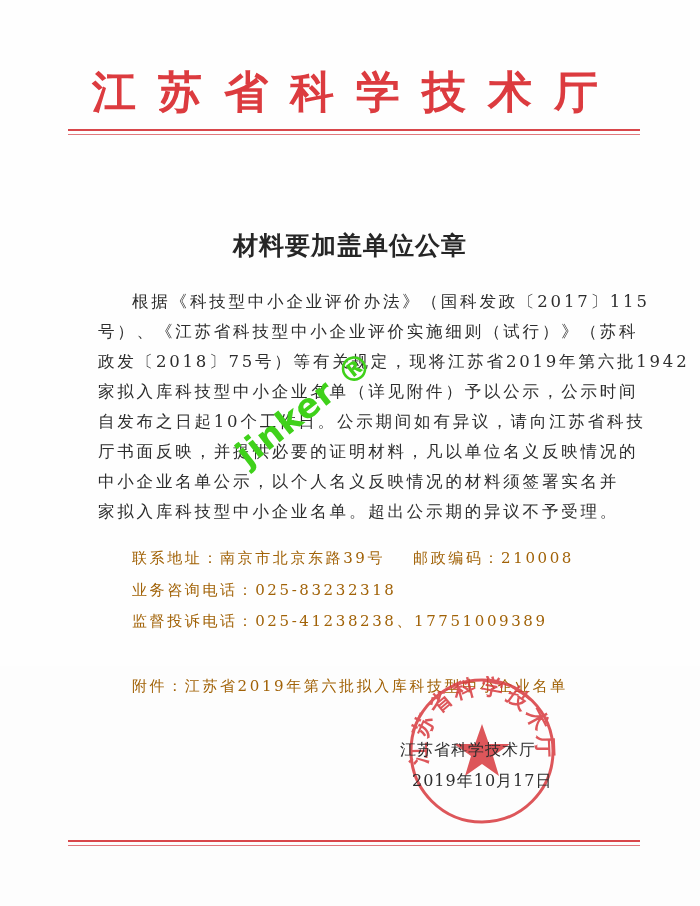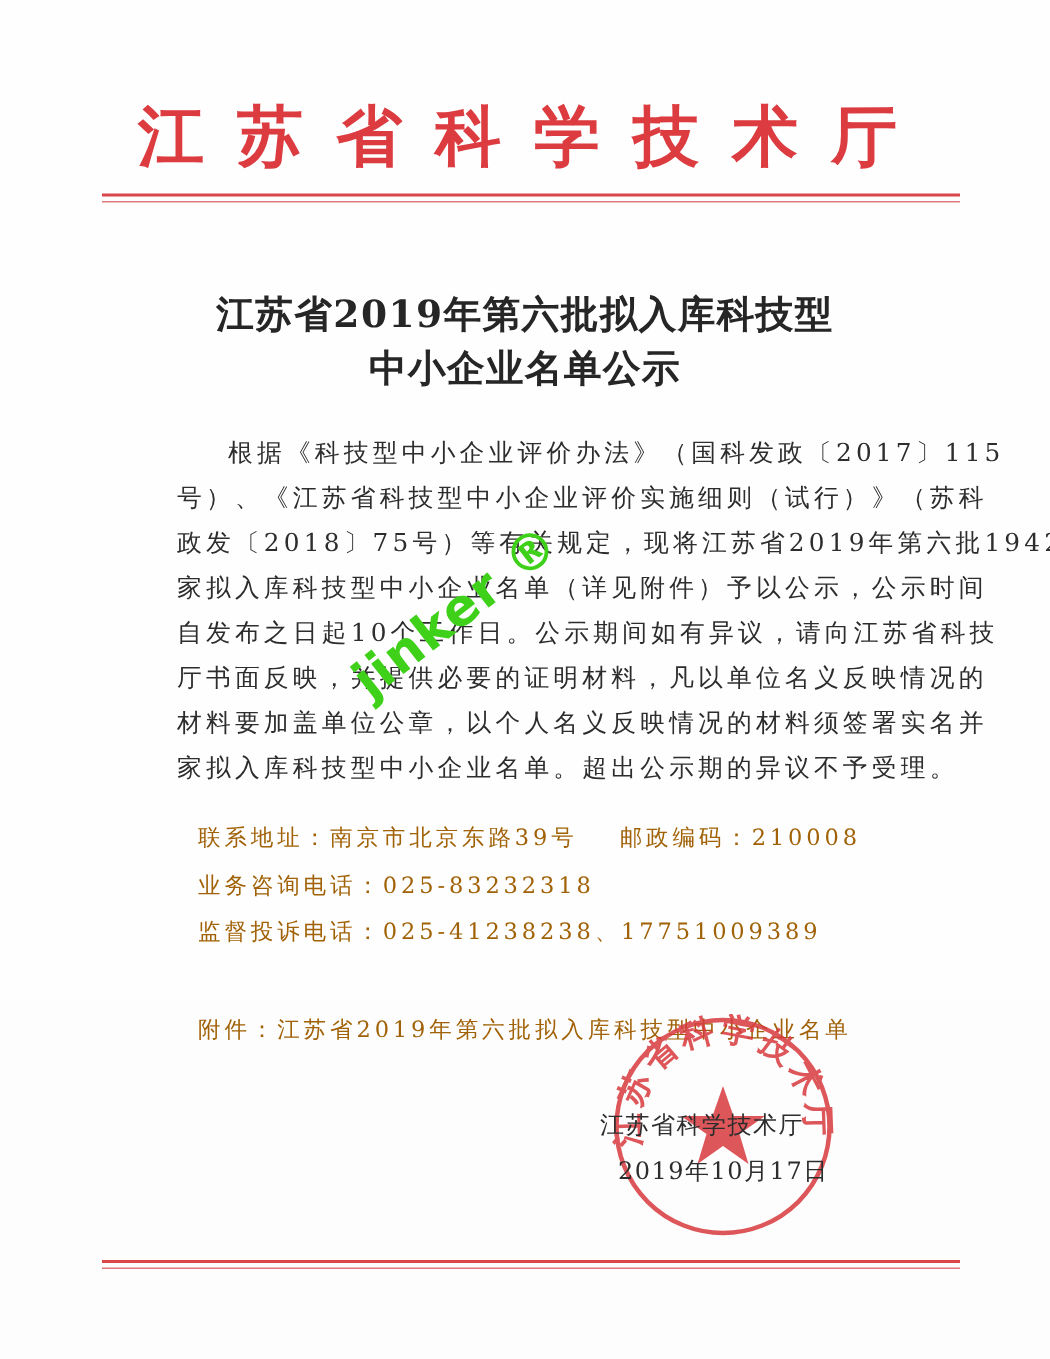--- a/index.html
+++ b/index.html
@@ -59,21 +59,20 @@
       letter-spacing: 1px;
     }
     .body-text {
       position: absolute;
       left: 98px;
       width: 512px;
       font-size: 16.5px;
       line-height: 30px;
       color: #2d2d2d;
       letter-spacing: 2.8px;
-      margin-left: 20px;
     }
     .line {
       white-space: nowrap;
       height: 30px;
     }
     .indent { padding-left: 34px; }
     .contact {
       position: absolute;
       left: 132px;
       font-size: 15px;
@@ -117,31 +116,30 @@
 </head>
 <body>
 
 <div class="page">
 
   <div class="org-header">江苏省科学技术厅</div>
 
   <div class="rule" style="top:129px;"></div>
   <div class="rule thin" style="top:134px;"></div>
 
-  <div class="doc-title" style="top:192px;">江苏省2019年第六批拟入库科技型</div>
-  <div class="doc-title" style="top:228px;">中小企业名单公示</div>
+  <div class="doc-title" style="top:228px;">材料要加盖单位公章</div>
 
   <div class="body-text" style="top:287px;">
     <div class="line indent">根据《科技型中小企业评价办法》（国科发政〔2017〕115</div>
     <div class="line">号）、《江苏省科技型中小企业评价实施细则（试行）》（苏科</div>
     <div class="line">政发〔2018〕75号）等有关规定，现将江苏省2019年第六批1942</div>
     <div class="line">家拟入库科技型中小企业名单（详见附件）予以公示，公示时间</div>
     <div class="line">自发布之日起10个工作日。公示期间如有异议，请向江苏省科技</div>
     <div class="line">厅书面反映，并提供必要的证明材料，凡以单位名义反映情况的</div>
-    <div class="line">材料要加盖单位公章，以个人名义反映情况的材料须签署实名并</div>
+    <div class="line">中小企业名单公示，以个人名义反映情况的材料须签署实名并</div>
     <div class="line">家拟入库科技型中小企业名单。超出公示期的异议不予受理。</div>
   </div>
 
   <div class="contact" style="top:543px;">
     <span>联系地址：</span><span>南京市北京东路39号</span><span style="display:inline-block;width:28px;"></span><span>邮政编码：</span><span>210008</span>
   </div>
   <div class="contact" style="top:575px;">
     <span>业务咨询电话：</span><span>025-83232318</span>
   </div>
   <div class="contact" style="top:606px;">

